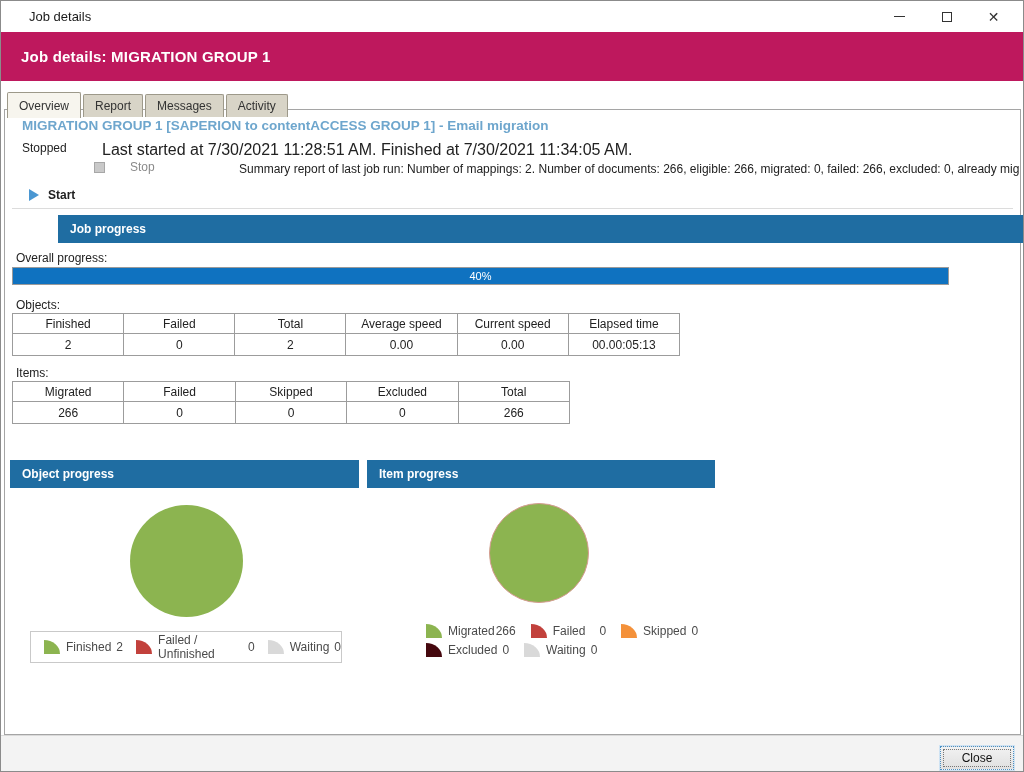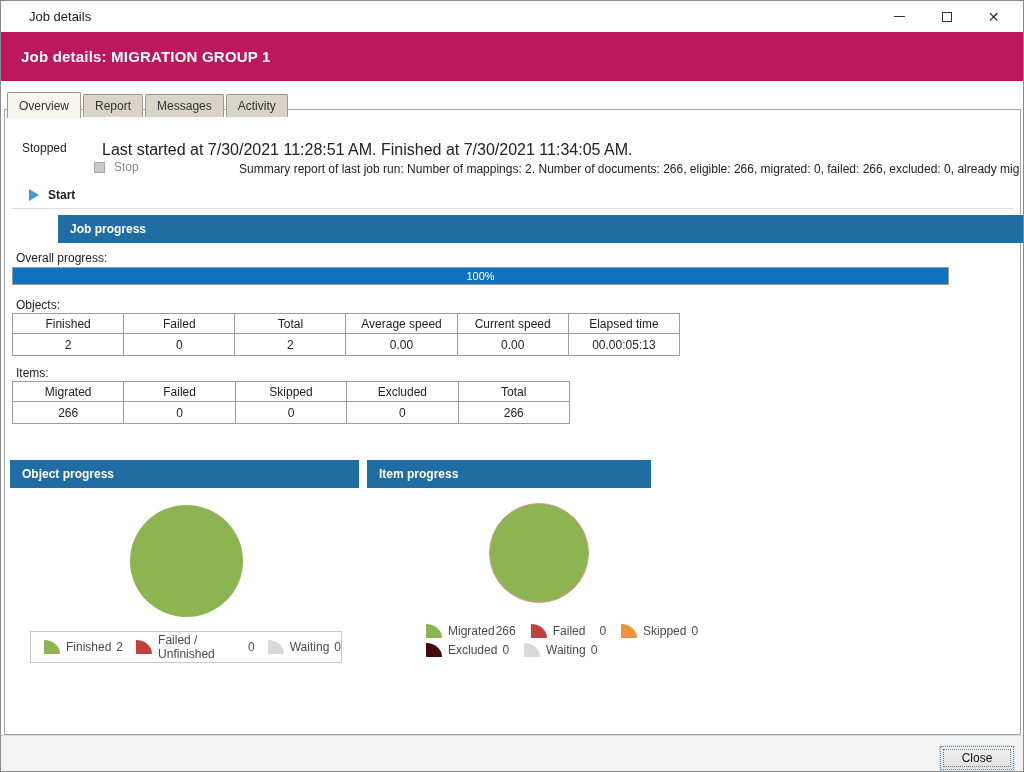--- a/index.html
+++ b/index.html
@@ -38,32 +38,32 @@
     position: absolute; left: 3px; top: 108px; width: 1017px; height: 626px;
     background: #fff; border: 1px solid #a5a5a5; z-index: 2;
   }
   .job-title { position: absolute; left: 17px; top: 8px; font-size: 13.5px; font-weight: bold; color: #6ea6cd; }
   .status { position: absolute; left: 17px; top: 31px; font-size: 12px; color: #222; }
   .last-run { position: absolute; left: 97px; top: 31px; font-size: 16px; color: #222; }
   .ctrl-row { position: absolute; left: 0; top: 50px; width: 100%; height: 20px; }
   .start-btn { position: absolute; left: 24px; top: 0; display: flex; align-items: center; cursor: default; margin-top: 28px; }
   .start-tri { width: 0; height: 0; border-left: 10px solid #4b97d2; border-top: 6px solid transparent; border-bottom: 6px solid transparent; margin-right: 9px; }
   .start-label { font-size: 12px; color: #222; font-weight: bold; }
-  .stop-btn { position: absolute; left: 89px; top: 0; display: flex; align-items: center; cursor: default; }
+  .stop-btn { position: absolute; left: 89px; top: 0; display: flex; align-items: center; cursor: default; gap: 16px; }
   .stop-sq { width: 11px; height: 11px; background: #c9c9c9; border: 1px solid #a7a7a7; margin-right: 9px; }
   .stop-label { font-size: 12px; color: #8a8a8a; }
   .summary { position: absolute; left: 234px; right: 1px; top: 2px; font-size: 12px; color: #222; white-space: nowrap; overflow: hidden; }
   .separator { position: absolute; left: 7px; right: 7px; top: 98px; height: 1px; background: #dcdcdc; }
   .section-header {
     position: absolute; background: #1f6da2; color: #fff; font-size: 12px; font-weight: bold;
     height: 28px; display: flex; align-items: center; padding-left: 12px;
   }
   .hdr-jobprogress { left: 5px; top: 105px; width: 989px; margin-left: 48px; }
   .hdr-objprogress { left: 5px; top: 350px; width: 349px; }
-  .hdr-itemprogress { left: 362px; top: 350px; width: 284px; }
+  .hdr-itemprogress { left: 362px; top: 350px; width: 348px; }
   .overall-label { position: absolute; left: 11px; top: 141px; font-size: 12px; color: #222; }
   .progressbar {
     position: absolute; left: 7px; top: 157px; width: 937px; height: 18px;
     border: 1px solid #9a9a9a; background: #0f72c0; 
   }
   .progressbar .pct { width: 100%; height: 100%; display: flex; align-items: center; justify-content: center; color: #fff; font-size: 11px; }
   .tbl-label { position: absolute; font-size: 12px; color: #222; }
   .lbl-objects { left: 11px; top: 188px; }
   .lbl-items { left: 11px; top: 256px; }
   table.stats { position: absolute; border-collapse: collapse; table-layout: fixed; }
@@ -136,41 +136,42 @@
 
   <div class="tabstrip">
     <div class="tab active">Overview</div>
     <div class="tab">Report</div>
     <div class="tab">Messages</div>
     <div class="tab">Activity</div>
   </div>
 
   <div class="panel">
 
+    <div class="job-title">MIGRATION GROUP 1 [SAPERION to contentACCESS GROUP 1] - Email migration</div>
     <div class="status">Stopped</div>
     <div class="last-run">Last started at 7/30/2021 11:28:51 AM. Finished at 7/30/2021 11:34:05 AM.</div>
 
     <div class="ctrl-row">
       <div class="start-btn">
         <span class="start-tri"></span>
         <span class="start-label">Start</span>
       </div>
       <div class="stop-btn">
         <span class="stop-sq"></span>
         <span class="stop-label">Stop</span>
       </div>
       <div class="summary">Summary report of last job run: Number of mappings: 2. Number of documents: 266, eligible: 266, migrated: 0, failed: 266, excluded: 0, already migrated: 0. A</div>
     </div>
 
     <div class="separator"></div>
 
     <div class="section-header hdr-jobprogress">Job progress</div>
     <div class="overall-label">Overall progress:</div>
     <div class="progressbar">
-      <div class="pct">100%</div>
+      <div class="pct">40%</div>
     </div>
 
     <div class="tbl-label lbl-objects">Objects:</div>
     <table class="stats tbl-objects">
       <tbody>
           <tr class="hdr">
         <td>Finished</td>
         <td>Failed</td>
         <td>Total</td>
         <td>Average speed</td>

